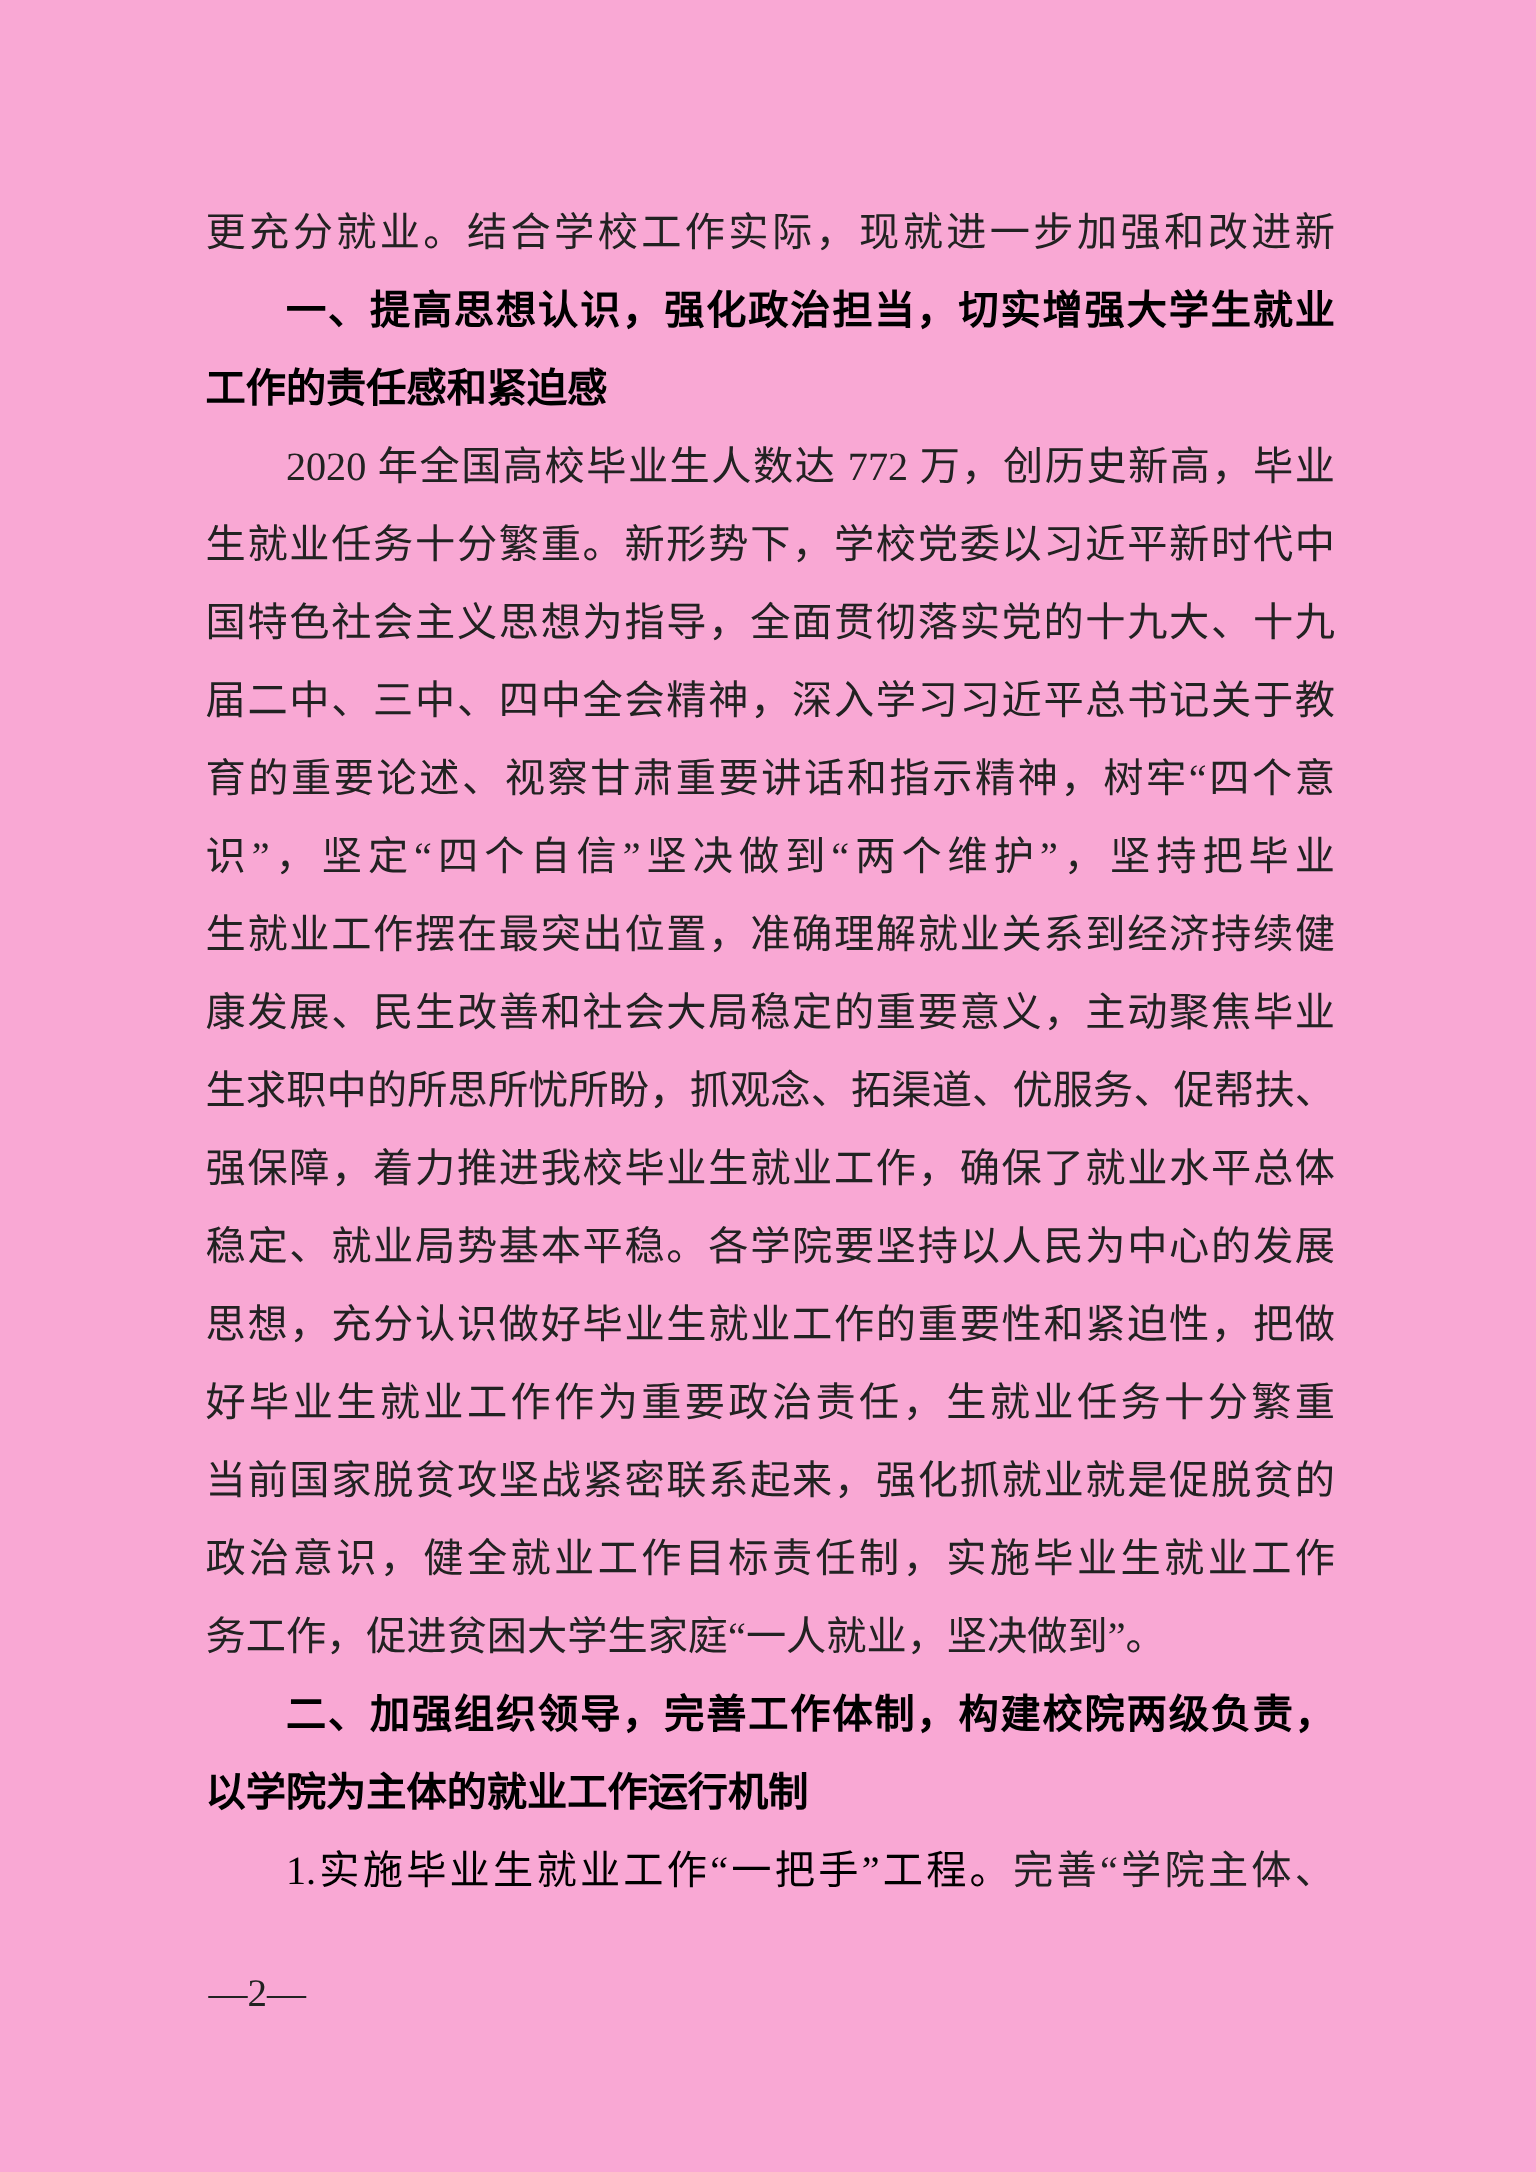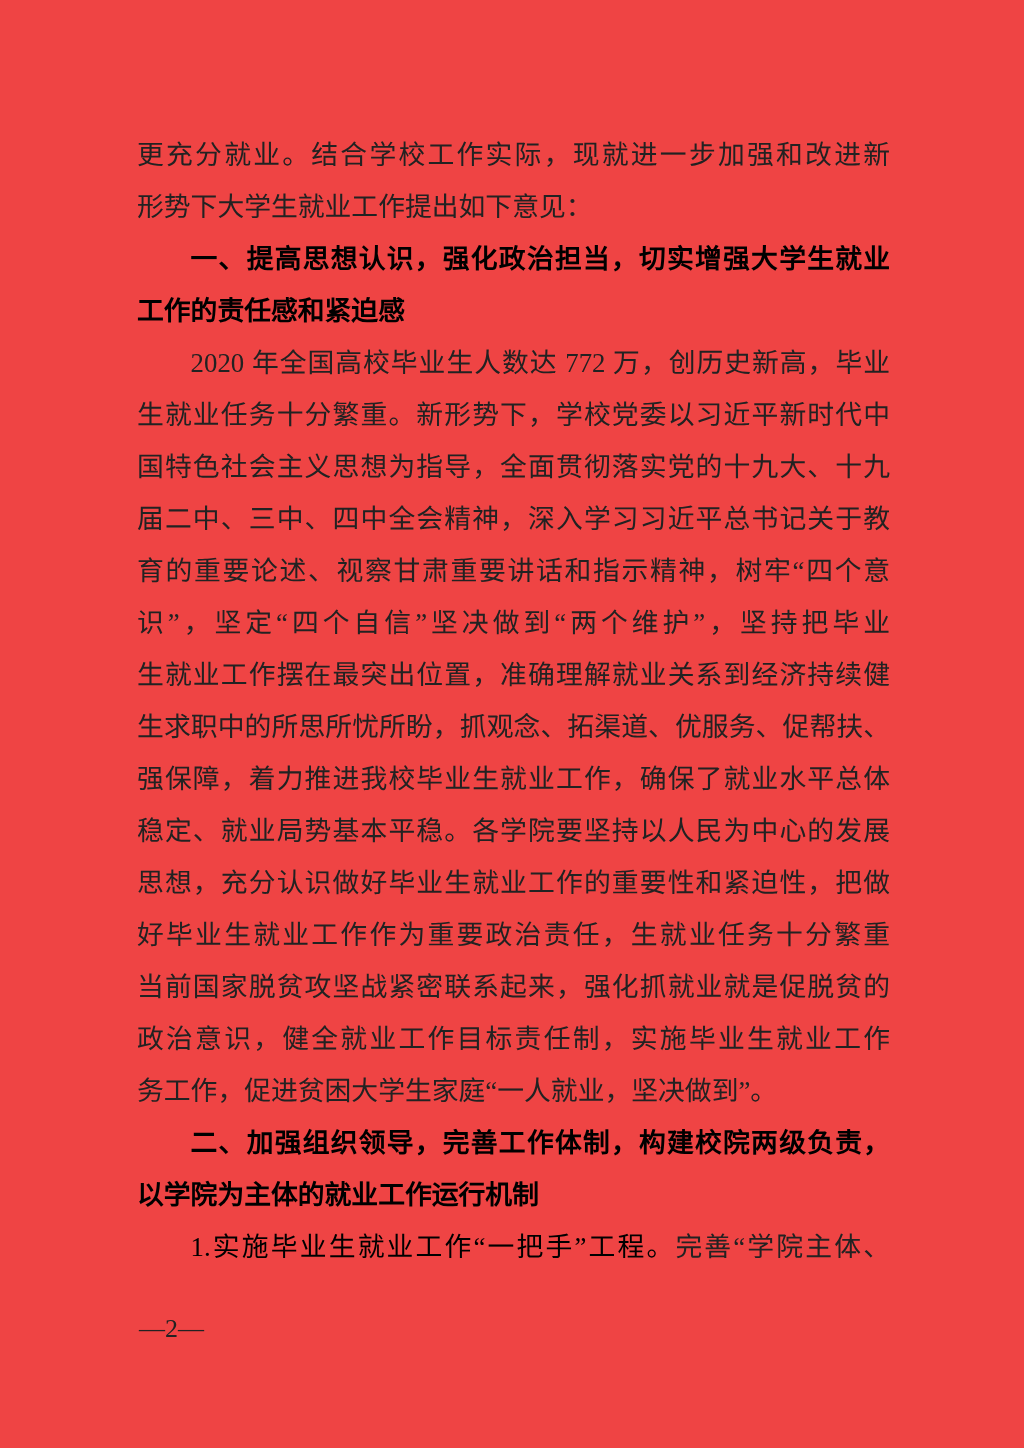--- a/index.html
+++ b/index.html
@@ -9,21 +9,21 @@
   }
   body {
     width: 1024px;
     height: 1448px;
     position: relative;
     overflow: hidden;
   }
   .page {
     position: absolute;
     inset: 0;
-    background: #ef4444;
+    background: #f9a8d4;
   }
   .content {
     position: absolute;
     left: 137px;
     top: 129px;
     width: 753px;
   }
   .line {
     font-family: "Liberation Serif", "DejaVu Serif", serif;
     font-size: 26.8px;
@@ -60,32 +60,32 @@
     color: #222222;
   }
 </style>
 </head>
 <body>
 
 <div class="page">
   <div class="content">
 
     <div class="line">更充分就业。结合学校工作实际，现就进一步加强和改进新</div>
-    <div class="line end">形势下大学生就业工作提出如下意见：</div>
 
     <div class="line heading indent">一、提高思想认识，强化政治担当，切实增强大学生就业</div>
     <div class="line heading end">工作的责任感和紧迫感</div>
 
     <div class="line indent">2020 年全国高校毕业生人数达 772 万，创历史新高，毕业</div>
     <div class="line">生就业任务十分繁重。新形势下，学校党委以习近平新时代中</div>
     <div class="line">国特色社会主义思想为指导，全面贯彻落实党的十九大、十九</div>
     <div class="line">届二中、三中、四中全会精神，深入学习习近平总书记关于教</div>
     <div class="line">育的重要论述、视察甘肃重要讲话和指示精神，树牢“四个意</div>
     <div class="line">识”，坚定“四个自信”坚决做到“两个维护”，坚持把毕业</div>
     <div class="line">生就业工作摆在最突出位置，准确理解就业关系到经济持续健</div>
+    <div class="line">康发展、民生改善和社会大局稳定的重要意义，主动聚焦毕业</div>
     <div class="line">生求职中的所思所忧所盼，抓观念、拓渠道、优服务、促帮扶、</div>
     <div class="line">强保障，着力推进我校毕业生就业工作，确保了就业水平总体</div>
     <div class="line">稳定、就业局势基本平稳。各学院要坚持以人民为中心的发展</div>
     <div class="line">思想，充分认识做好毕业生就业工作的重要性和紧迫性，把做</div>
     <div class="line">好毕业生就业工作作为重要政治责任，生就业任务十分繁重</div>
     <div class="line">当前国家脱贫攻坚战紧密联系起来，强化抓就业就是促脱贫的</div>
     <div class="line">政治意识，健全就业工作目标责任制，实施毕业生就业工作</div>
     <div class="line end">务工作，促进贫困大学生家庭“一人就业，坚决做到”。</div>
 
     <div class="line heading indent">二、加强组织领导，完善工作体制，构建校院两级负责，</div>

